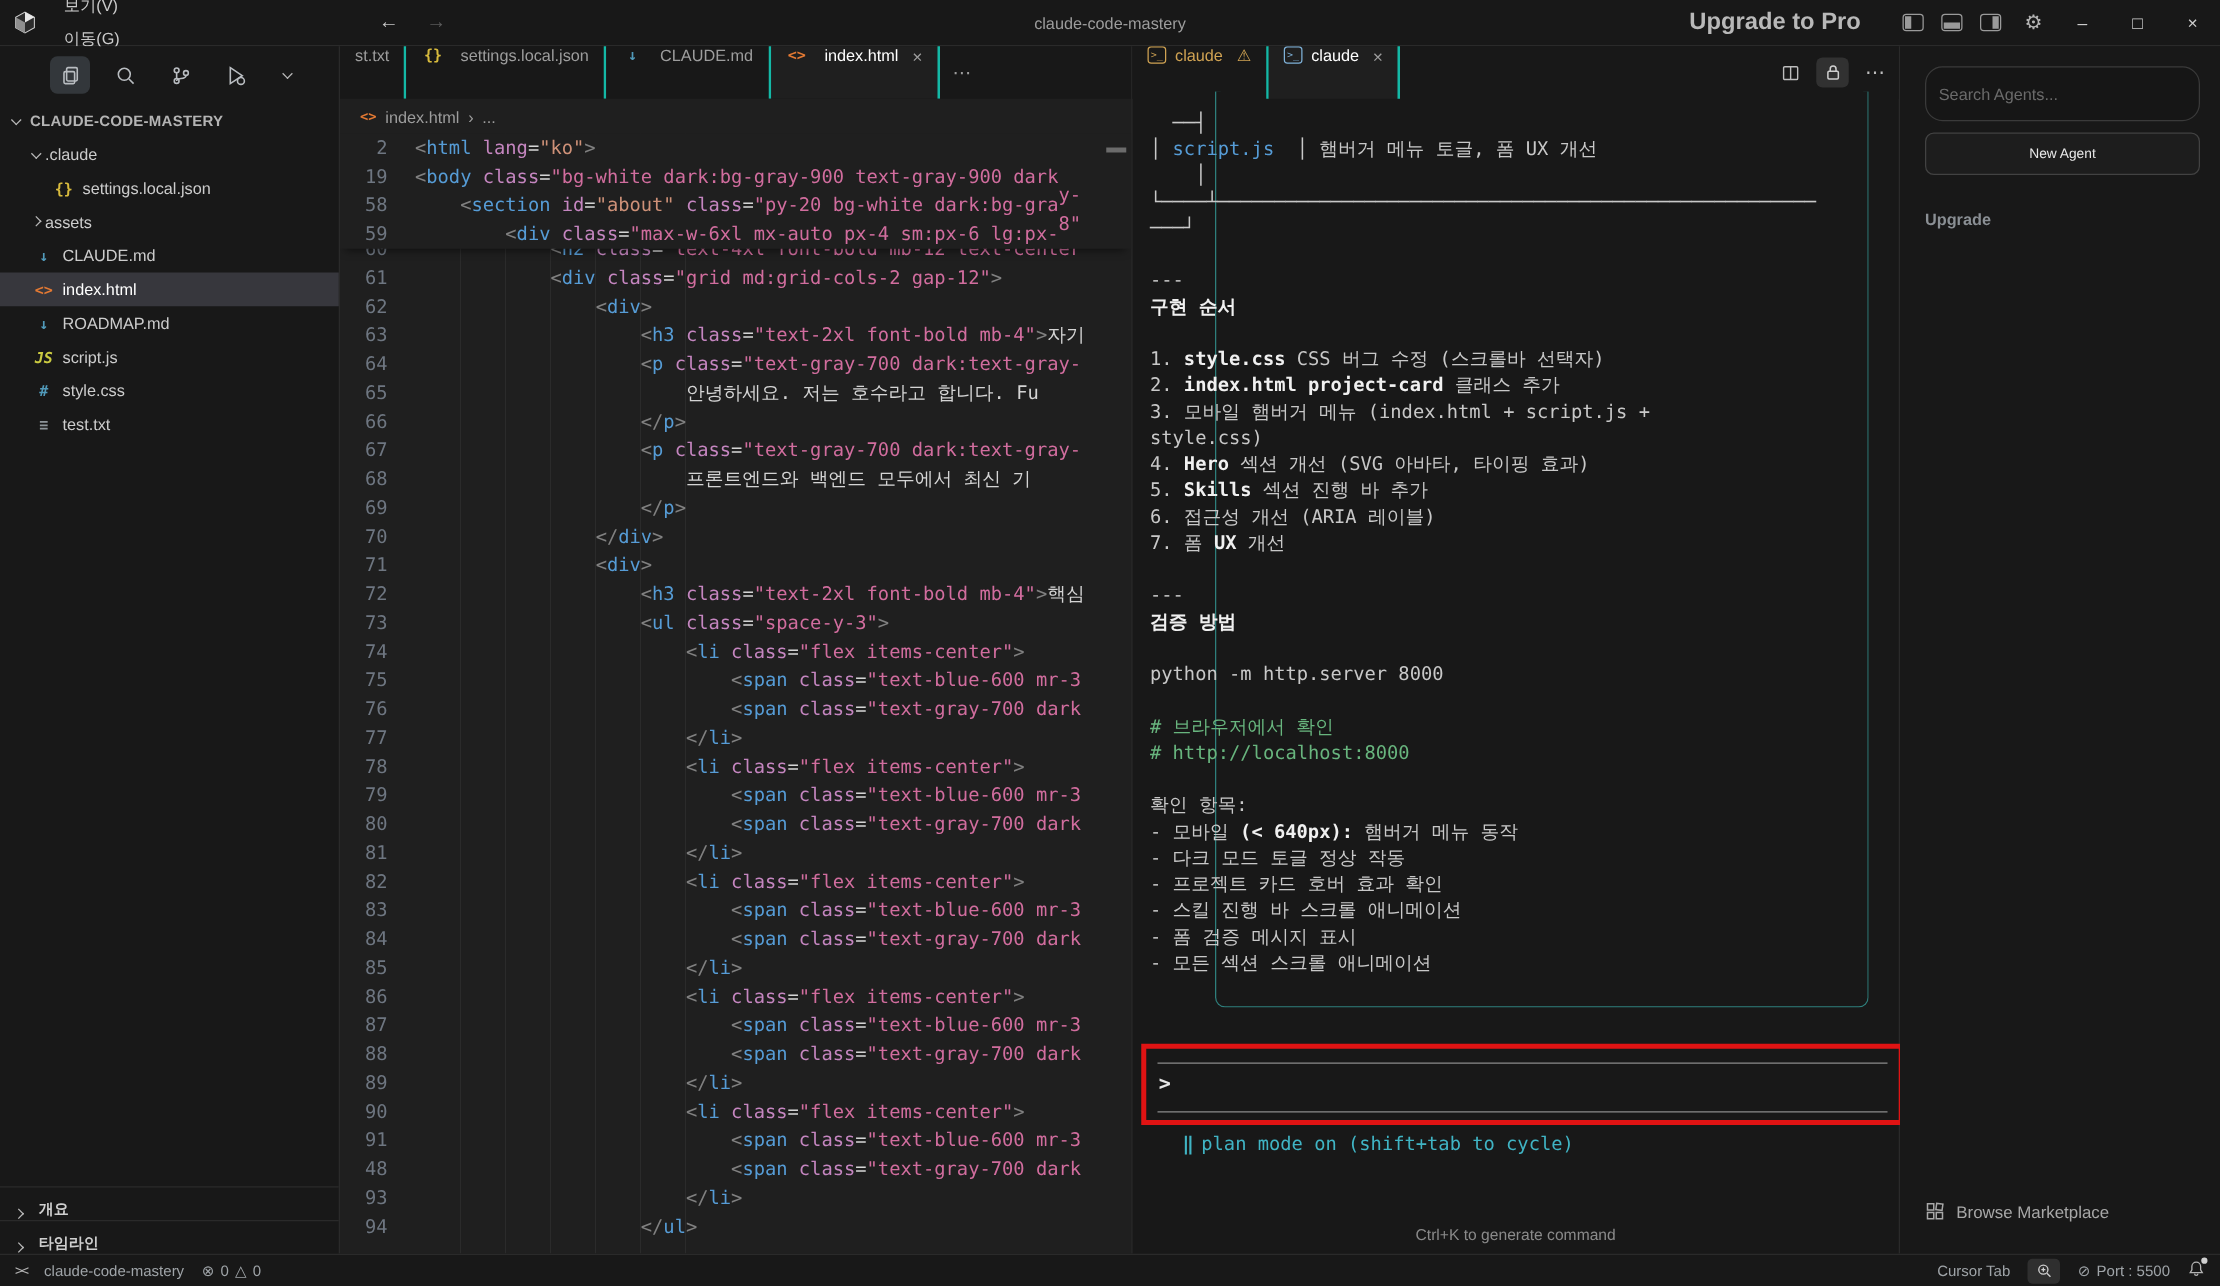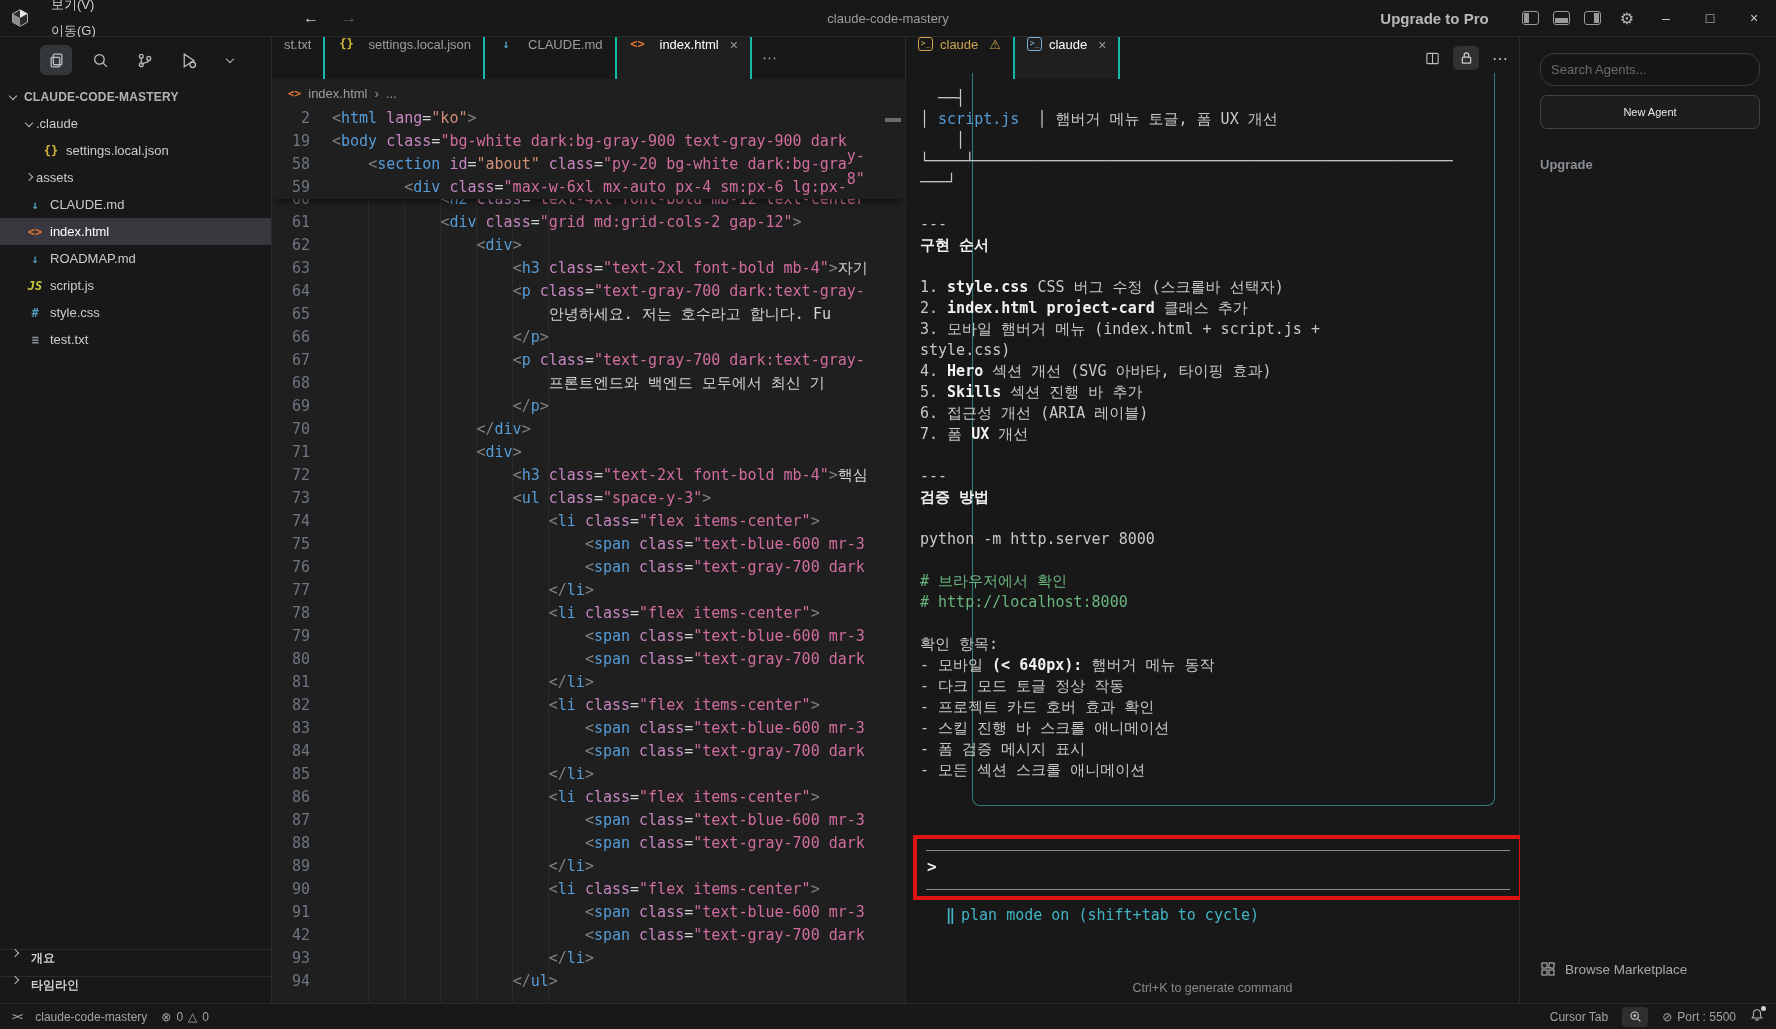--- a/index.html
+++ b/index.html
@@ -9,21 +9,21 @@
 
   
   .titlebar { position:absolute; left:0; top:0; right:0; height:37px; background:#181818; border-bottom:1px solid #2a2a2a; display:flex; align-items:center; }
   .logo { width:20px; height:20px; margin:0 12px 0 10px; }
   .menus { display:flex;flex-direction:column; }
   .menu-item { font-size:13px; color:#cccccc; padding:4px 9px; border-radius:5px; cursor:default; }
   .nav-arrows { margin-left:170px; display:flex; gap:22px; font-size:16px; }
   .arrow-back { color:#c5c5c5; } .arrow-fwd { color:#5a5a5a; }
   .win-title { position:absolute; left:50%; transform:translateX(-50%); font-size:13px; color:#9d9d9d; }
   .tb-right { position:absolute; right:0; top:0; height:100%; display:flex; align-items:center; }
-  .upgrade { font-size:15px; font-weight:700; color:#b8b8b8; margin-right:26px; }
+  .upgrade { font-size:19px; font-weight:700; color:#b8b8b8; margin-right:26px; }
   .lay-ic { width:17px; height:14px; border:1.4px solid #9a9a9a; border-radius:3px; margin:0 7px; position:relative; }
   .lay-ic .fill { position:absolute; background:#9a9a9a; }
   .lay-left .fill { left:1px; top:1px; bottom:1px; width:5px; }
   .lay-bottom .fill { left:1px; right:1px; bottom:1px; height:5px; }
   .lay-right .fill { right:1px; top:1px; bottom:1px; width:5px; }
   .gear { font-size:16px; color:#b5b5b5; margin:0 10px 0 12px; }
   .winctl { display:flex; }
   .winctl span { width:44px; text-align:center; font-size:14px; color:#cccccc; line-height:37px; }
 
   
@@ -40,21 +40,21 @@
   .act-btn svg { stroke:#b9bdc1; }
   .chev { display:inline-block; width:6px; height:6px; border-right:1.5px solid #b9b9b9; border-bottom:1.5px solid #b9b9b9; transform:rotate(45deg); margin:0 4px 2px 0; }
   .chev.r { transform:rotate(-45deg); }
   .exp-header { display:flex; align-items:center; height:27px; padding-left:10px; font-size:12px; font-weight:700; color:#b4b4b4; letter-spacing:.2px; }
   .exp-header .chev { margin-right:8px; }
   .tree-item { display:flex; align-items:center; height:27px; font-size:13px; color:#cccccc; cursor:default; }
   .tree-item.selected { background:#37373d; color:#ffffff; }
   .fi { width:18px; text-align:center; margin-right:6px; font-weight:700; font-size:12px; font-family:"DejaVu Sans Mono", monospace; }
   .fi-json { color:#d7ba3d; } .fi-md { color:#519aba; } .fi-html { color:#e37933; }
   .fi-js { color:#cbcb41; font-style:italic; } .fi-css { color:#519aba; } .fi-txt { color:#8d9499; }
-  .pane-row { position:absolute; left:0; right:0; height:27px; display:flex; align-items:flex-start; padding-left:12px; gap:9px; font-size:12px; font-weight:600; color:#cfcfcf; border-top:1px solid #2a2a2a; }
+  .pane-row { position:absolute; left:0; right:0; height:27px; display:flex; align-items:flex-end; padding-left:12px; gap:9px; font-size:12px; font-weight:600; color:#cfcfcf; border-top:1px solid #2a2a2a; }
 
   
   .tabbar { position:absolute; left:0; top:0; right:0; height:42px; background:#181818; display:flex; align-items:stretch; }
   .tab { display:flex; align-items:flex-start; padding:0 12px; font-size:13px; color:#9d9d9d; border-right:2px solid #14b8a6; background:#181818; gap:7px; white-space:nowrap; overflow:hidden; }
   .tab.active { background:#1f1f1f; color:#ffffff; }
   .tab .x { color:#9d9d9d; font-size:14px; margin-left:4px; }
   .tab .warn { color:#d0a353; font-size:13px; margin-left:4px; }
   .tab.warn-tab { color:#d0a353; }
   .term-ic { width:15px; height:14px; border:1.2px solid #7fb2d9; border-radius:3px; font-size:8px; line-height:12px; text-align:center; color:#7fb2d9; font-family:"DejaVu Sans Mono", monospace; }
   .term-ic.orange { border-color:#d0a353; color:#d0a353; }
@@ -88,21 +88,21 @@
   .seg-blue { color:#569cd6; }
   .red-box { position:absolute; left:7px; top:756px; width:610px; height:65px; border:4px solid #e01313; }
   .rule { position:absolute; left:9px; right:9px; height:1px; background:#8a8a8a; }
   .prompt { position:absolute; left:10px; top:18px; color:#e6e6e6; font-weight:700; font-size:16px; }
   .plan-line { position:absolute; left:40px; top:827px; color:#40b4c4; }
   .plan-line .pi { font-weight:700; margin-right:6px; }
   .hint { position:absolute; left:0; right:0; top:902px; text-align:center; font-family:"Liberation Sans",sans-serif; font-size:12.5px; color:#8a8a8a; }
 
   
   .agents-inner { padding:16px 16px 0 20px; }
-  .search-box { width:100%; height:33px; background:#161616; border:1px solid #3a3a3a; border-radius:14px; color:#cccccc; font-size:13px; padding:0 10px; font-family:"Liberation Sans",sans-serif; }
+  .search-box { width:100%; height:44px; background:#161616; border:1px solid #3a3a3a; border-radius:14px; color:#cccccc; font-size:13px; padding:0 10px; font-family:"Liberation Sans",sans-serif; }
   .search-box::placeholder { color:#6b6b6b; }
   .new-agent { width:100%; height:34px; margin-top:9px; background:#1d1d1d; border:1px solid #424242; border-radius:7px; color:#e8e8e8; font-size:11px; font-family:"Liberation Sans",sans-serif; }
   .agents-h { margin-top:28px; font-size:13px; font-weight:700; color:#8a8f94; }
   .browse { position:absolute; left:20px; bottom:26px; display:flex; align-items:center; gap:9px; font-size:13.5px; color:#a8a8a8; }
 
   
   .statusbar { position:absolute; left:0; right:0; bottom:0; height:26px; background:#181818; border-top:1px solid #2a2a2a; display:flex; align-items:center; font-size:12px; color:#9fa4a8; }
   .sb-left { display:flex; align-items:center; gap:14px; padding-left:12px; }
   .sb-right { margin-left:auto; display:flex; align-items:center; gap:14px; padding-right:12px; }
   .sb-item { display:flex; align-items:center; gap:5px; }
@@ -297,21 +297,21 @@
             <div class="code-line"><span class="lineno">82</span><span class="ltext">                        <span class="c-p">&lt;</span><span class="c-tag">li</span> <span class="c-attr">class</span><span class="c-eq">=</span><span class="c-spink">"flex items-center"</span><span class="c-p">&gt;</span></span></div>
             <div class="code-line"><span class="lineno">83</span><span class="ltext">                            <span class="c-p">&lt;</span><span class="c-tag">span</span> <span class="c-attr">class</span><span class="c-eq">=</span><span class="c-spink">"text-blue-600 mr-3</span></span></div>
             <div class="code-line"><span class="lineno">84</span><span class="ltext">                            <span class="c-p">&lt;</span><span class="c-tag">span</span> <span class="c-attr">class</span><span class="c-eq">=</span><span class="c-spink">"text-gray-700 dark</span></span></div>
             <div class="code-line"><span class="lineno">85</span><span class="ltext">                        <span class="c-p">&lt;/</span><span class="c-tag">li</span><span class="c-p">&gt;</span></span></div>
             <div class="code-line"><span class="lineno">86</span><span class="ltext">                        <span class="c-p">&lt;</span><span class="c-tag">li</span> <span class="c-attr">class</span><span class="c-eq">=</span><span class="c-spink">"flex items-center"</span><span class="c-p">&gt;</span></span></div>
             <div class="code-line"><span class="lineno">87</span><span class="ltext">                            <span class="c-p">&lt;</span><span class="c-tag">span</span> <span class="c-attr">class</span><span class="c-eq">=</span><span class="c-spink">"text-blue-600 mr-3</span></span></div>
             <div class="code-line"><span class="lineno">88</span><span class="ltext">                            <span class="c-p">&lt;</span><span class="c-tag">span</span> <span class="c-attr">class</span><span class="c-eq">=</span><span class="c-spink">"text-gray-700 dark</span></span></div>
             <div class="code-line"><span class="lineno">89</span><span class="ltext">                        <span class="c-p">&lt;/</span><span class="c-tag">li</span><span class="c-p">&gt;</span></span></div>
             <div class="code-line"><span class="lineno">90</span><span class="ltext">                        <span class="c-p">&lt;</span><span class="c-tag">li</span> <span class="c-attr">class</span><span class="c-eq">=</span><span class="c-spink">"flex items-center"</span><span class="c-p">&gt;</span></span></div>
             <div class="code-line"><span class="lineno">91</span><span class="ltext">                            <span class="c-p">&lt;</span><span class="c-tag">span</span> <span class="c-attr">class</span><span class="c-eq">=</span><span class="c-spink">"text-blue-600 mr-3</span></span></div>
-            <div class="code-line"><span class="lineno">42</span><span class="ltext">                            <span class="c-p">&lt;</span><span class="c-tag">span</span> <span class="c-attr">class</span><span class="c-eq">=</span><span class="c-spink">"text-gray-700 dark</span></span></div>
+            <div class="code-line"><span class="lineno">48</span><span class="ltext">                            <span class="c-p">&lt;</span><span class="c-tag">span</span> <span class="c-attr">class</span><span class="c-eq">=</span><span class="c-spink">"text-gray-700 dark</span></span></div>
             <div class="code-line"><span class="lineno">93</span><span class="ltext">                        <span class="c-p">&lt;/</span><span class="c-tag">li</span><span class="c-p">&gt;</span></span></div>
             <div class="code-line"><span class="lineno">94</span><span class="ltext">                    <span class="c-p">&lt;/</span><span class="c-tag">ul</span><span class="c-p">&gt;</span></span></div>
           </div>
         <div class="sticky" id="sticky">
             <div class="code-line"><span class="lineno">2</span><span class="ltext"><span class="c-p">&lt;</span><span class="c-tag">html</span> <span class="c-attr">lang</span><span class="c-eq">=</span><span class="c-sorange">"ko"</span><span class="c-p">&gt;</span></span></div>
             <div class="code-line"><span class="lineno">19</span><span class="ltext"><span class="c-p">&lt;</span><span class="c-tag">body</span> <span class="c-attr">class</span><span class="c-eq">=</span><span class="c-spink">"bg-white dark:bg-gray-900 text-gray-900 dark</span></span></div>
             <div class="code-line"><span class="lineno">58</span><span class="ltext">    <span class="c-p">&lt;</span><span class="c-tag">section</span> <span class="c-attr">id</span><span class="c-eq">=</span><span class="c-sorange">"about"</span> <span class="c-attr">class</span><span class="c-eq">=</span><span class="c-spink">"py-20 bg-white dark:bg-gra</span><span class="spill">y-</span></span></div>
             <div class="code-line"><span class="lineno">59</span><span class="ltext">        <span class="c-p">&lt;</span><span class="c-tag">div</span> <span class="c-attr">class</span><span class="c-eq">=</span><span class="c-spink">"max-w-6xl mx-auto px-4 sm:px-6 lg:px-</span><span class="spill">8"</span></span></div>
           </div>
         <div class="scrollthumb"></div>

